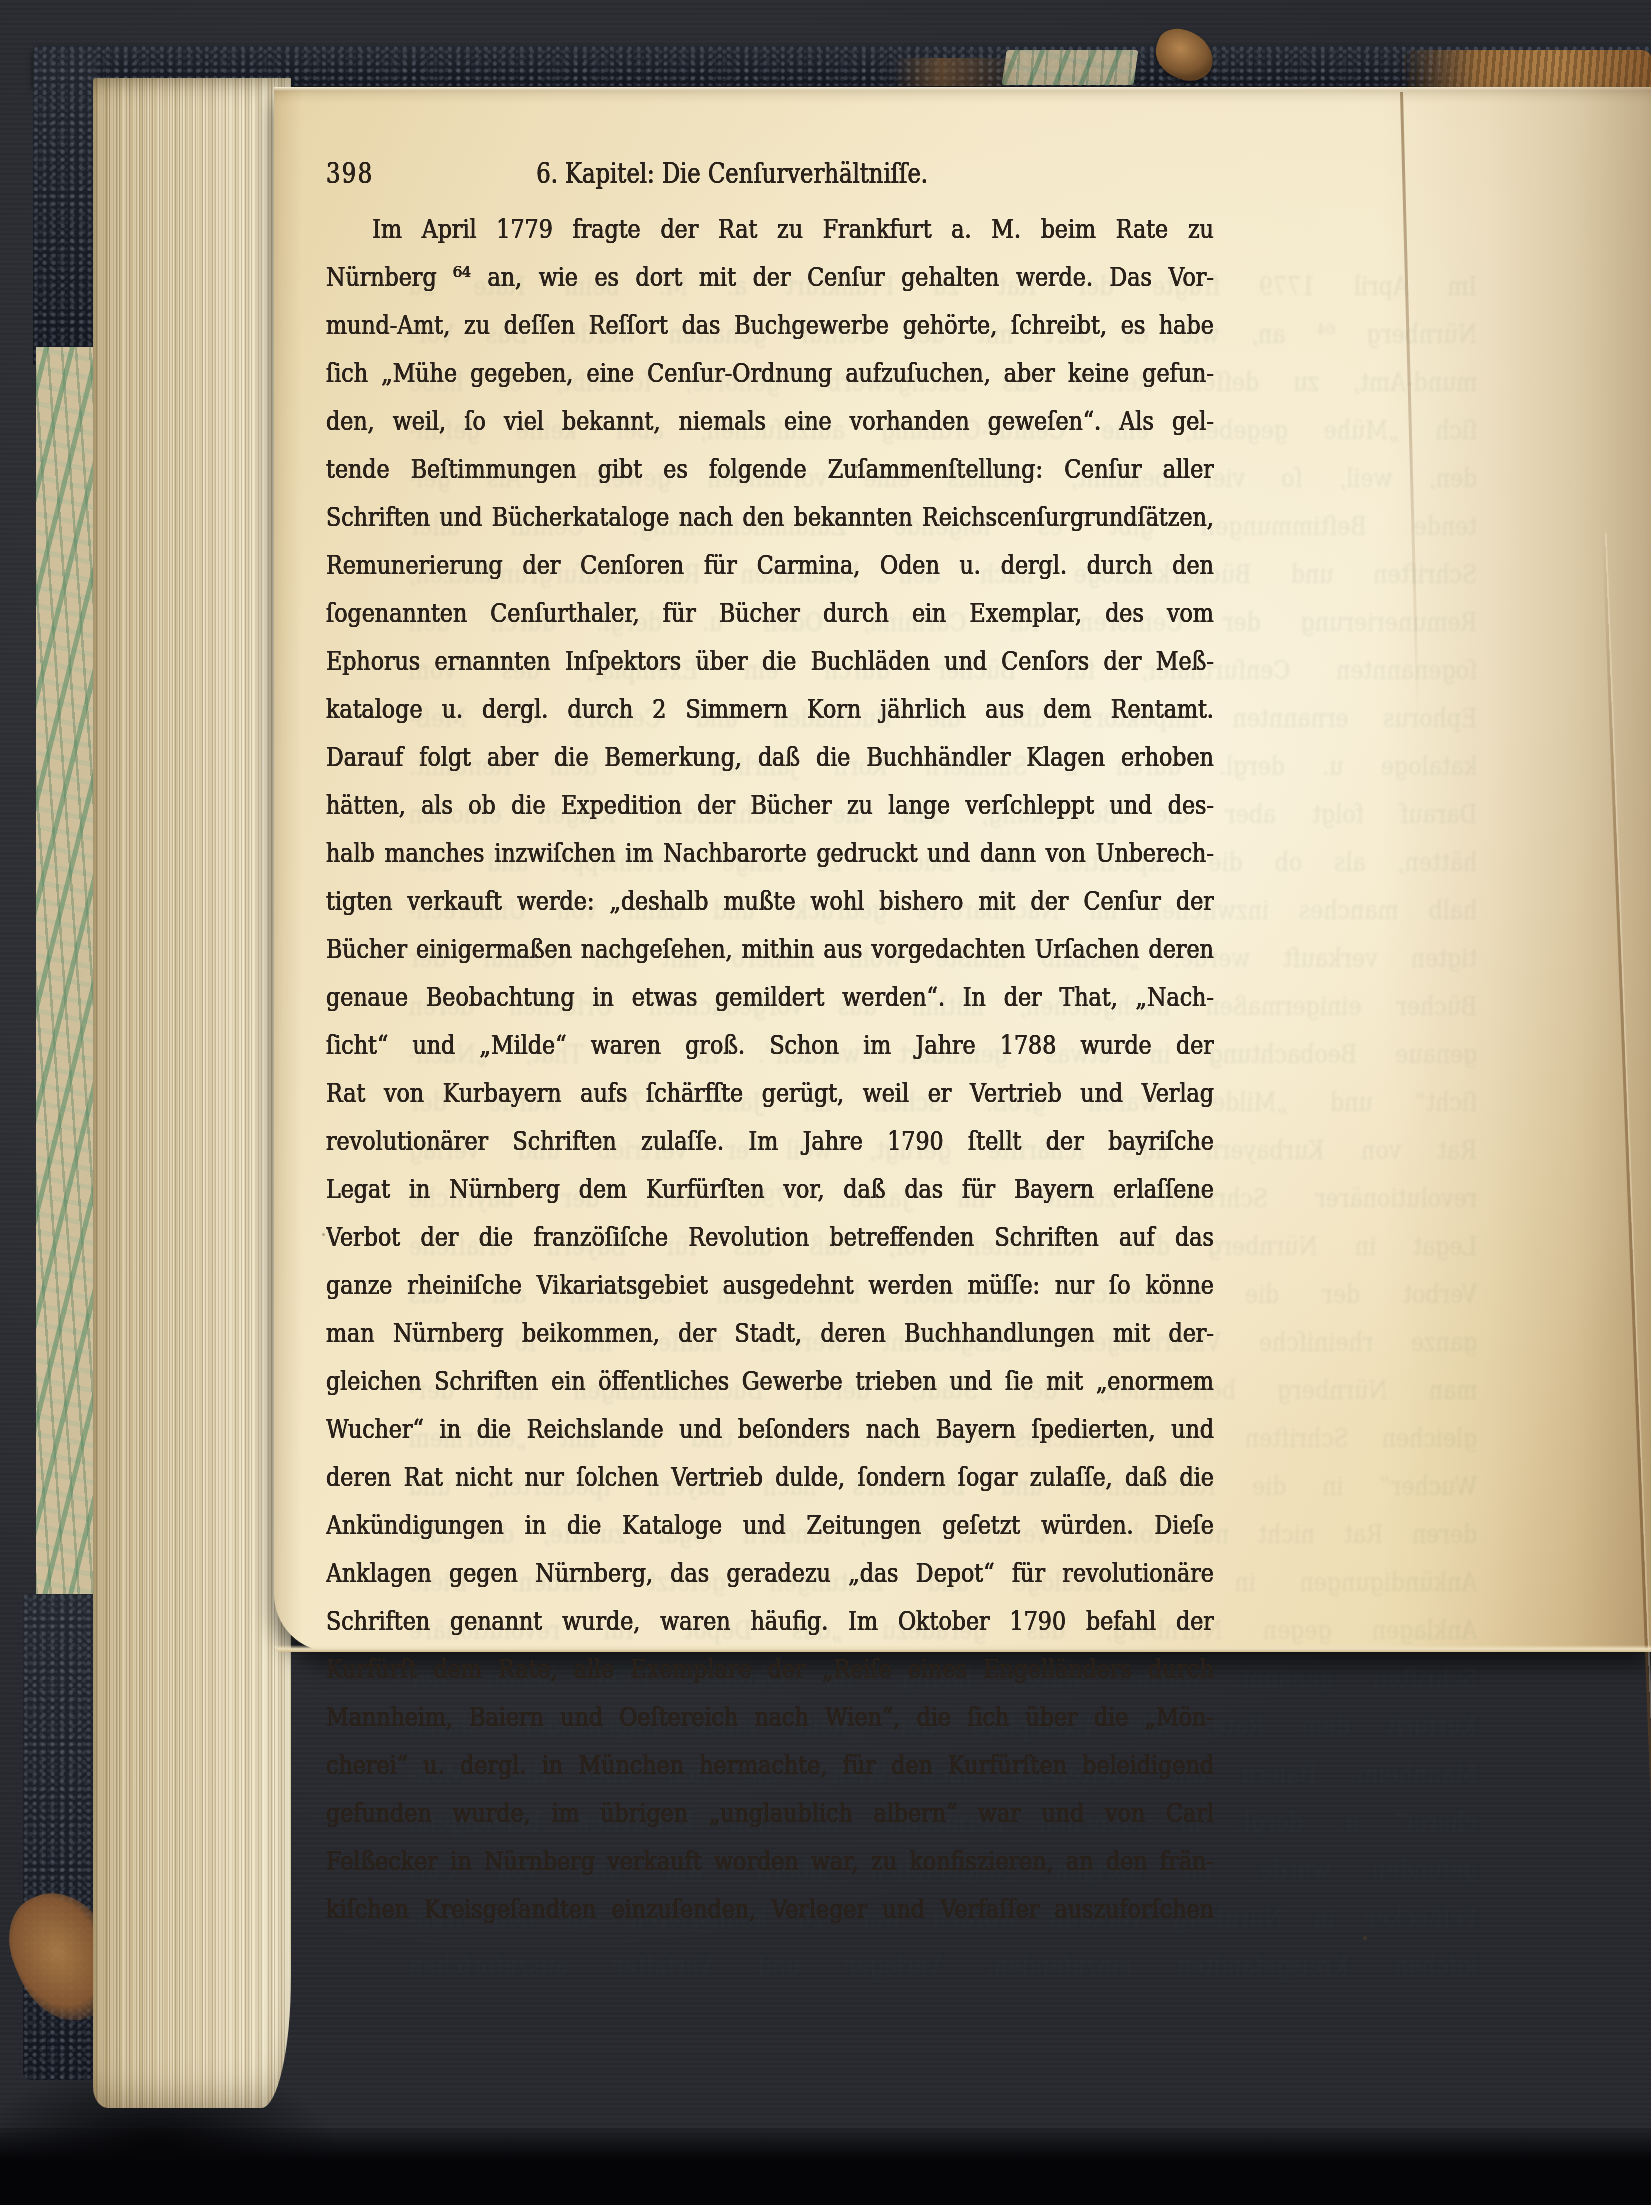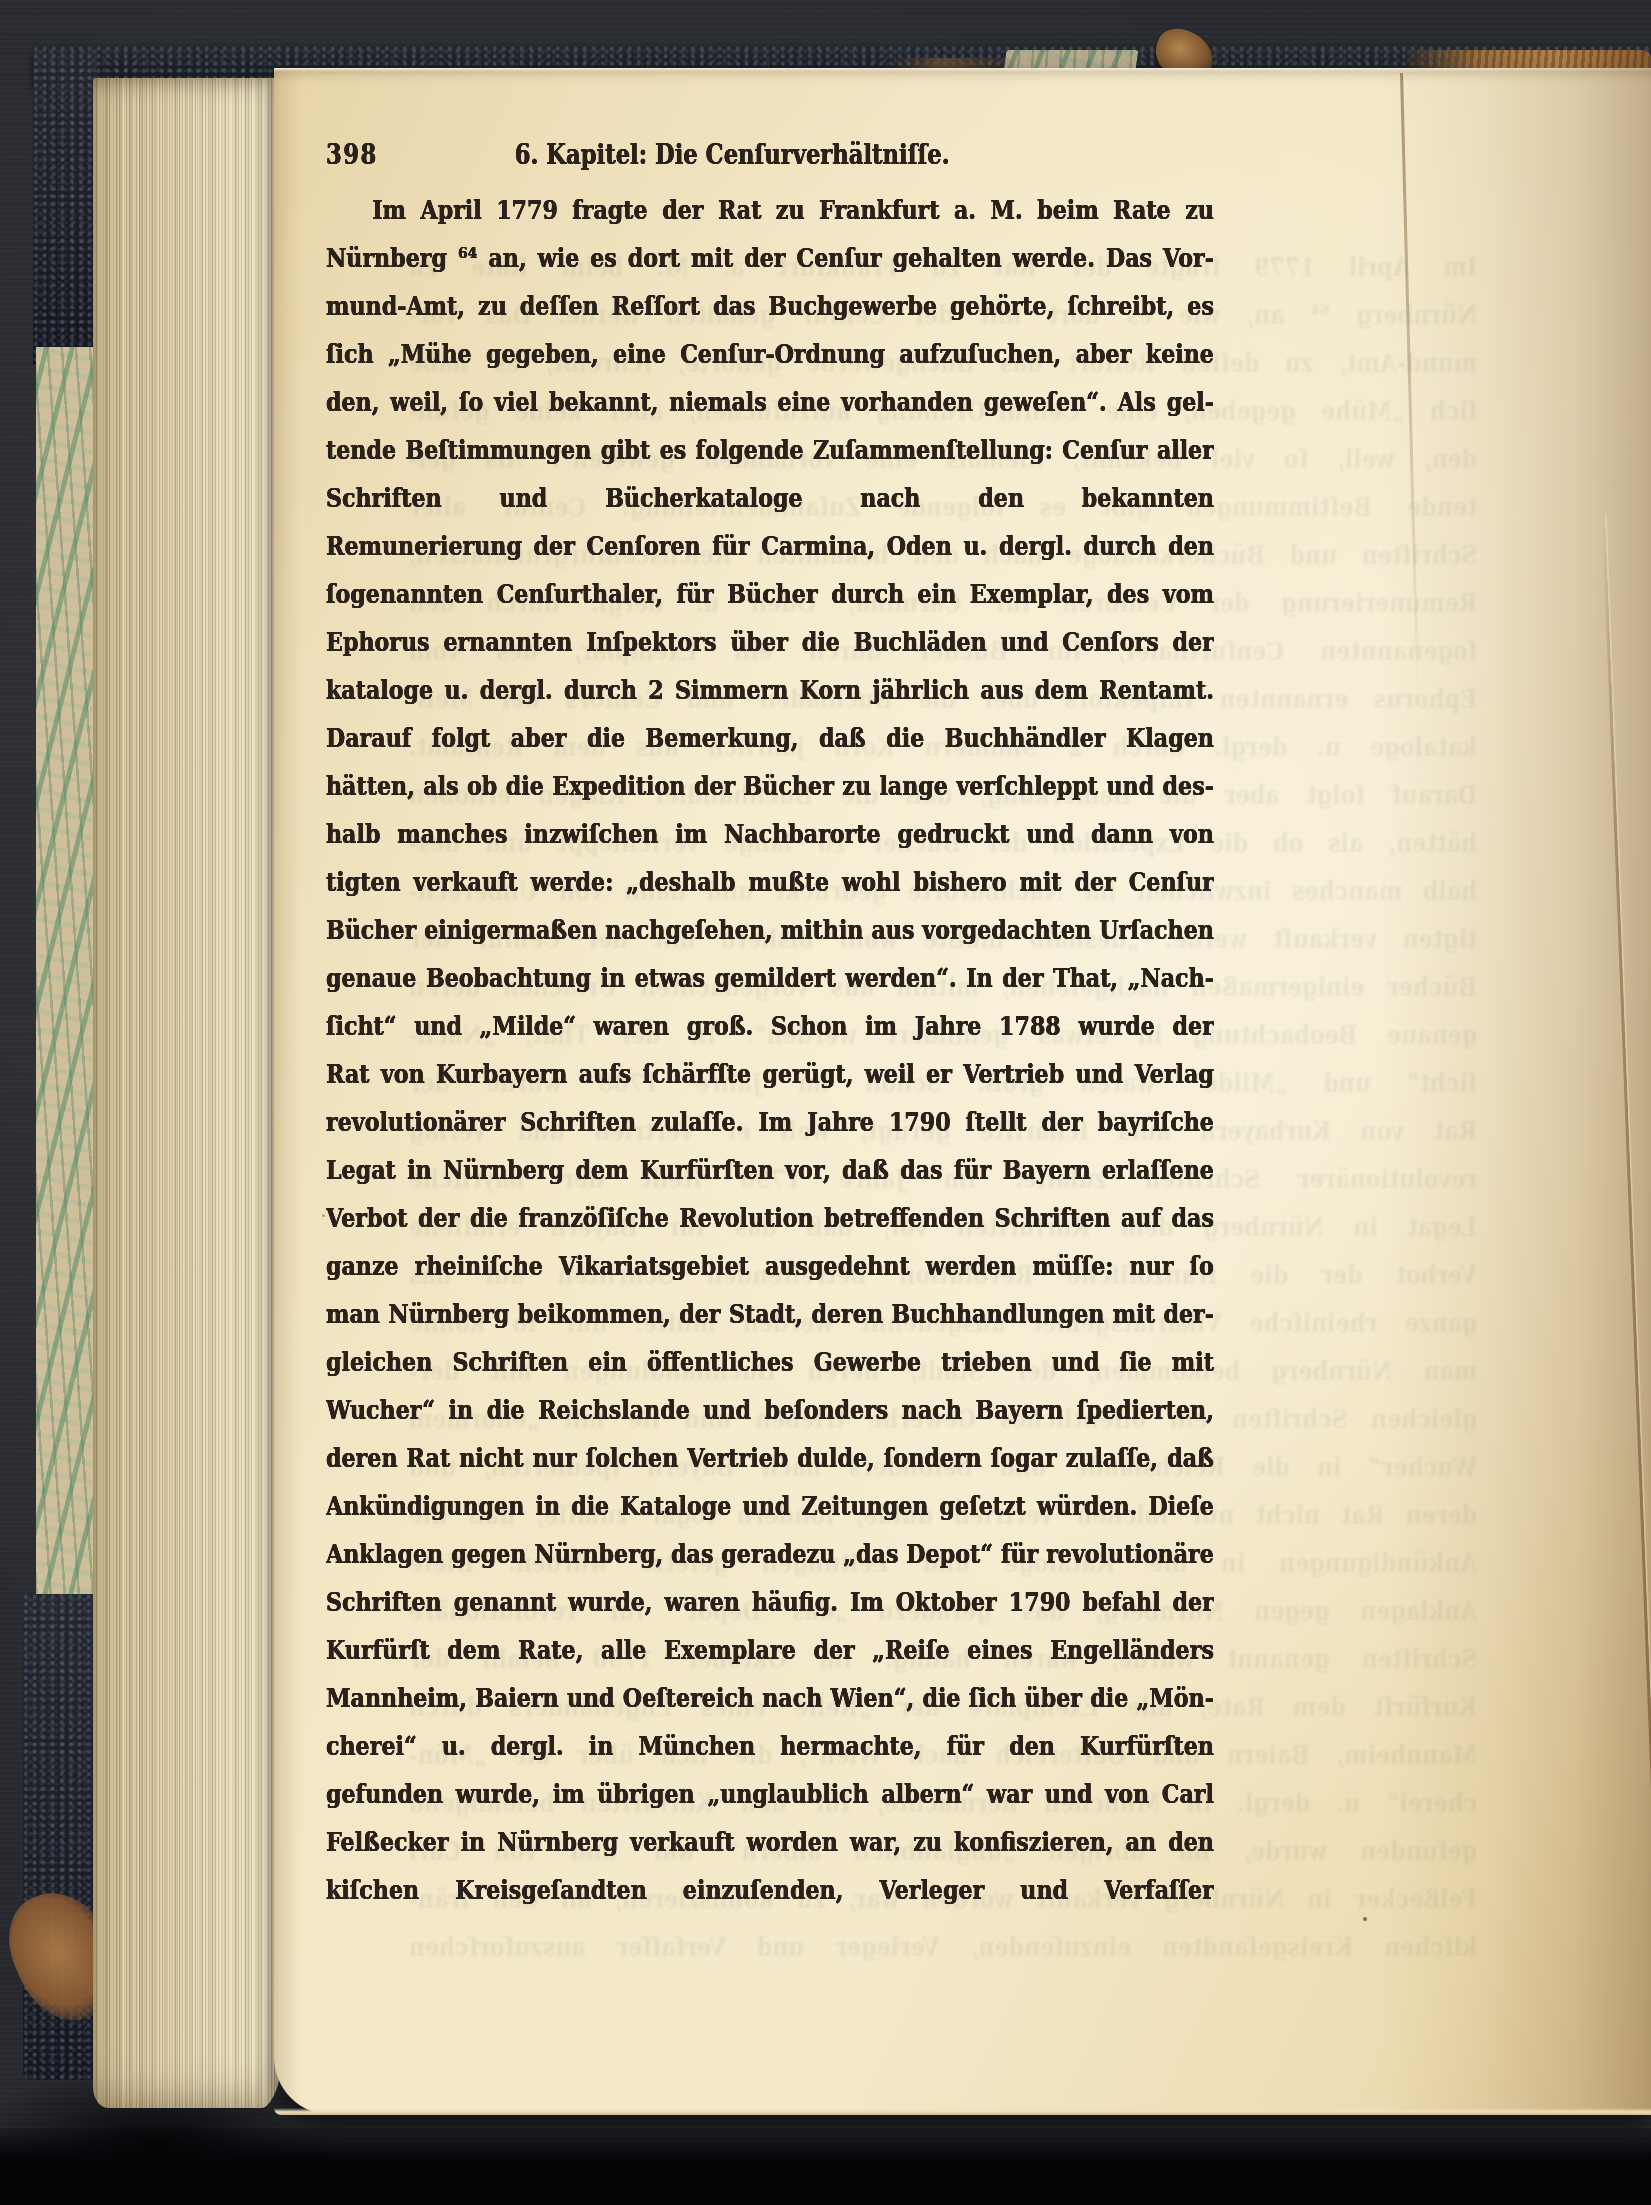--- a/index.html
+++ b/index.html
@@ -80,31 +80,30 @@
     border-radius:3.3px 0 30px 15px / 3.3px 0 132px 21.5px;
     box-shadow:
       inset 0 -28px 36px -18px rgba(80,60,30,.40),
       inset 0 18px 21.5px -15px rgba(60,45,20,.50);
   }
   .under-stack-shadow{
     position:absolute;left:0;top:2015px;width:347px;height:190px;
     background:radial-gradient(70% 60% at 45% 70%, rgba(4,4,6,.95), rgba(4,4,6,0) 75%);
   }
   .page{
-    position:absolute;left:274px;top:68px;width:1378px;height:2047px;
+    position:absolute;left:274px;top:87px;width:1378px;height:1565px;
     border-radius:1.7px 1.7px 6.6px 58px;
     background:
       linear-gradient(90deg, rgba(170,140,90,.30) 0, rgba(170,140,90,0) 28px),
       radial-gradient(90% 70% at 62% 42%, rgba(255,251,238,.50), rgba(255,251,238,0) 65%),
       linear-gradient(115deg,#e7d4a8 0%,#eedfba 14%,#f3e7c6 34%,#f4e9cb 62%,#eddcb2 88%,#dfc99b 100%),
       #f1e4c4;
     box-shadow:
       inset 0 11.6px 15px -10px rgba(70,50,20,.40),
       0 13.2px 21.5px rgba(0,0,0,.55);
-    font-weight: bold;
   }
   .page::before{
     content:'';position:absolute;left:0;right:0;top:0;height:4.1px;
     background:linear-gradient(180deg,#f8f1dd,rgba(248,241,221,0));
   }
   .page::after{
     content:'';position:absolute;left:0;right:0;bottom:0;height:7.4px;
     border-radius:0 0 6.6px 58px;
     background:linear-gradient(180deg,rgba(246,238,219,0),#ecdfbc 55%,#cdb98c);
   }

